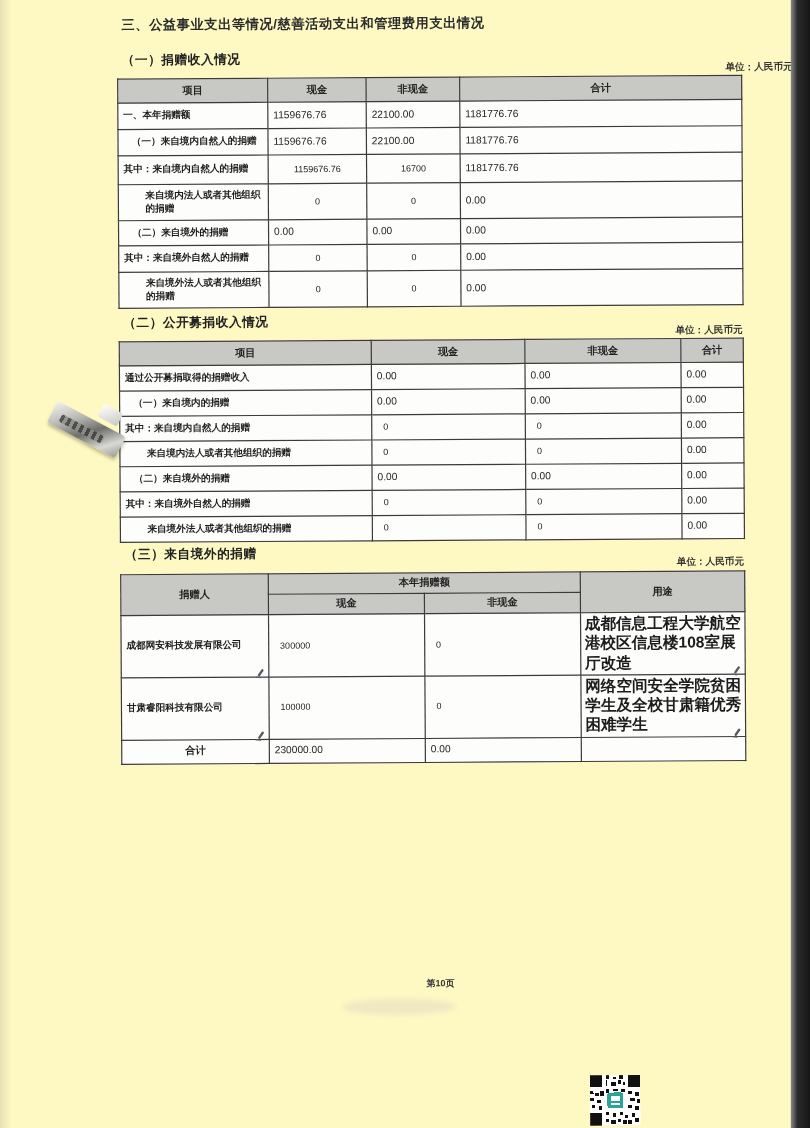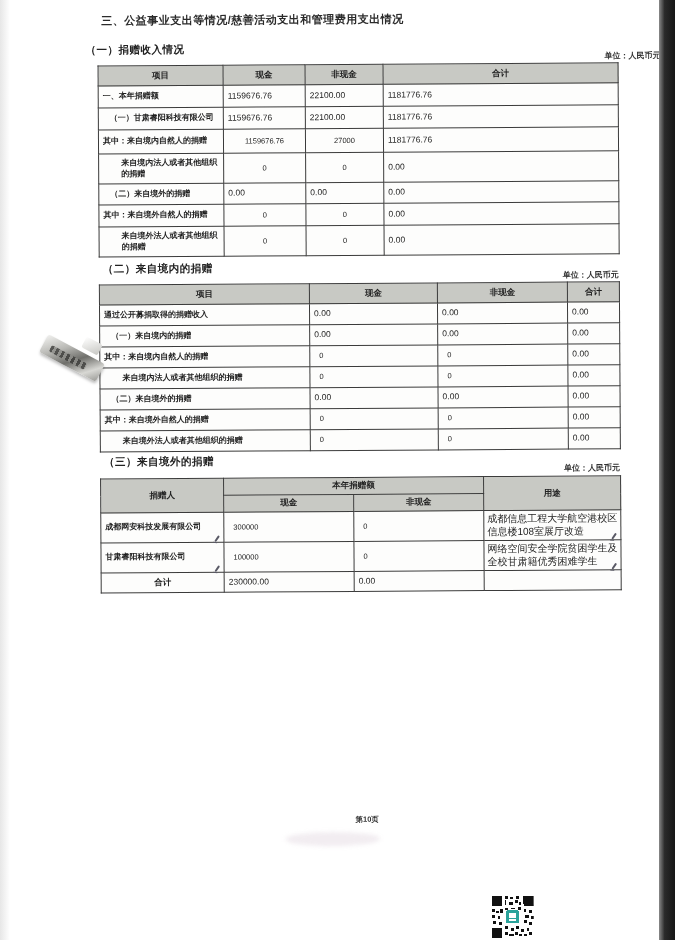--- a/index.html
+++ b/index.html
@@ -1,46 +1,46 @@
 <!DOCTYPE html>
 <html><head>
 <meta charset="utf-8">
 <style>
   html,body{margin:0;padding:0;background:#e8e8e8;}
-  .page{position:relative;width:675px;height:940px;background:#ffffff;overflow:hidden;
+  .page{position:relative;width:675px;height:940px;background:#fef9c3;overflow:hidden;
         font-family:"Liberation Sans",sans-serif;}
   .scan-band{position:absolute;right:0;top:0;width:16px;height:100%;
         background:linear-gradient(to right,#8a8a8a 0%,#2a2a2a 35%,#161616 100%);z-index:60;}
   .left-shade{position:absolute;left:0;top:0;width:10px;height:100%;
         background:linear-gradient(to right,rgba(120,120,120,.18),rgba(120,120,120,0));z-index:5;}
   .content{position:absolute;left:0;top:0;width:675px;height:940px;
         transform:rotate(-0.35deg);transform-origin:50% 50%;}
   .title{position:absolute;left:104px;top:12px;font-size:11px;font-weight:700;color:#2b2b2b;letter-spacing:.5px;}
   .shead{position:absolute;font-size:10.5px;font-weight:700;color:#222;letter-spacing:.5px;}
-  .s1h{left:88px;top:42px;} .s2h{left:104px;top:261px;} .s3h{left:104px;top:454px;}
+  .s1h{left:104px;top:42px;} .s2h{left:104px;top:261px;} .s3h{left:104px;top:454px;}
   .unit{position:absolute;font-size:8px;font-weight:700;color:#333;text-align:right;}
   .u1{left:100px;top:52px;width:563px;}
   .u2{left:100px;top:271px;width:520px;}
   .u3{left:100px;top:464px;width:520px;}
   table.t{position:absolute;border-collapse:collapse;table-layout:fixed;background:#fdfdfc;
         border:1.5px solid #2e2e2e;}
   .t1{left:100px;top:64px;width:520px;}
   .t2{left:100px;top:283px;width:520px;}
   .t3{left:100px;top:477px;width:520px;}
   .t th{background:#c8c9c4;border:1px solid #3b3b3b;font-size:8.5px;font-weight:700;
         text-align:center;color:#222;padding:2px;}
   .t td{border:1px solid #3b3b3b;font-size:8.5px;color:#1d1d1d;padding:1px 4px;
         position:relative;line-height:1.3;}
   td.lb{font-weight:700;font-size:8px;}
   td.sc{font-size:7.5px;text-align:center;}
   td.sm{font-size:7.5px;padding-left:9px;}
   .ind1{padding-left:11px !important;}
   .ind2{padding-left:22px !important;}
   td.ctr{text-align:center;font-weight:700;}
-  td.pp{font-size:10px;line-height:1.25;padding:1px 3px;}
+  td.pp{font-size:13px;line-height:1.25;padding:1px 3px;font-weight:bold;}
   .pen{position:absolute;right:3px;bottom:2px;width:7px;height:1.6px;background:#5a5a66;
         transform:rotate(-55deg);border-radius:1px;}
   .pen::after{content:"";position:absolute;left:-3px;top:1px;width:4px;height:1.4px;
         background:#5a5a66;transform:rotate(62deg);}
   .footer{position:absolute;left:40px;top:815px;width:650px;text-align:center;
         font-size:7.5px;color:#333;font-weight:700;}
   .smudge{position:absolute;left:283px;top:832px;width:95px;height:14px;border-radius:50%;
         background:rgba(195,175,190,.22);filter:blur(2px);}
   .qr{position:absolute;left:489px;top:897px;width:42px;height:42px;}
   .clip{position:absolute;left:28px;top:330px;width:80px;height:86px;z-index:4;}
@@ -84,29 +84,29 @@
         <th>非现金</th>
         <th>合计</th>
       </tr>
       <tr style="height:22px">
         <td class="lb">一、本年捐赠额</td>
         <td>1159676.76</td>
         <td>22100.00</td>
         <td>1181776.76</td>
       </tr>
       <tr style="height:22px">
-        <td class="lb ind1">（一）甘肃睿阳科技有限公司</td>
+        <td class="lb ind1">（一）来自境内自然人的捐赠</td>
         <td>1159676.76</td>
         <td>22100.00</td>
         <td>1181776.76</td>
       </tr>
       <tr style="height:24px">
         <td class="lb">其中：来自境内自然人的捐赠</td>
         <td class="sc">1159676.76</td>
-        <td class="sc">27000</td>
+        <td class="sc">16700</td>
         <td>1181776.76</td>
       </tr>
       <tr style="height:30px">
         <td class="lb ind2">来自境内法人或者其他组织的捐赠</td>
         <td class="sc">0</td>
         <td class="sc">0</td>
         <td>0.00</td>
       </tr>
       <tr style="height:21px">
         <td class="lb ind1">（二）来自境外的捐赠</td>
@@ -122,21 +122,21 @@
       </tr>
       <tr style="height:30px">
         <td class="lb ind2">来自境外法人或者其他组织的捐赠</td>
         <td class="sc">0</td>
         <td class="sc">0</td>
         <td>0.00</td>
       </tr>
     </tbody>
       </table>
 
-    <div class="shead s2h">（二）来自境内的捐赠</div>
+    <div class="shead s2h">（二）公开募捐收入情况</div>
     <div class="unit u2">单位：人民币元</div>
     <table class="t t2">
       <colgroup>
           <col style="width:210px">
           <col style="width:128px">
           <col style="width:130px">
           <col style="width:52px">
         </colgroup>
       <tbody>
           <tr style="height:20px">

